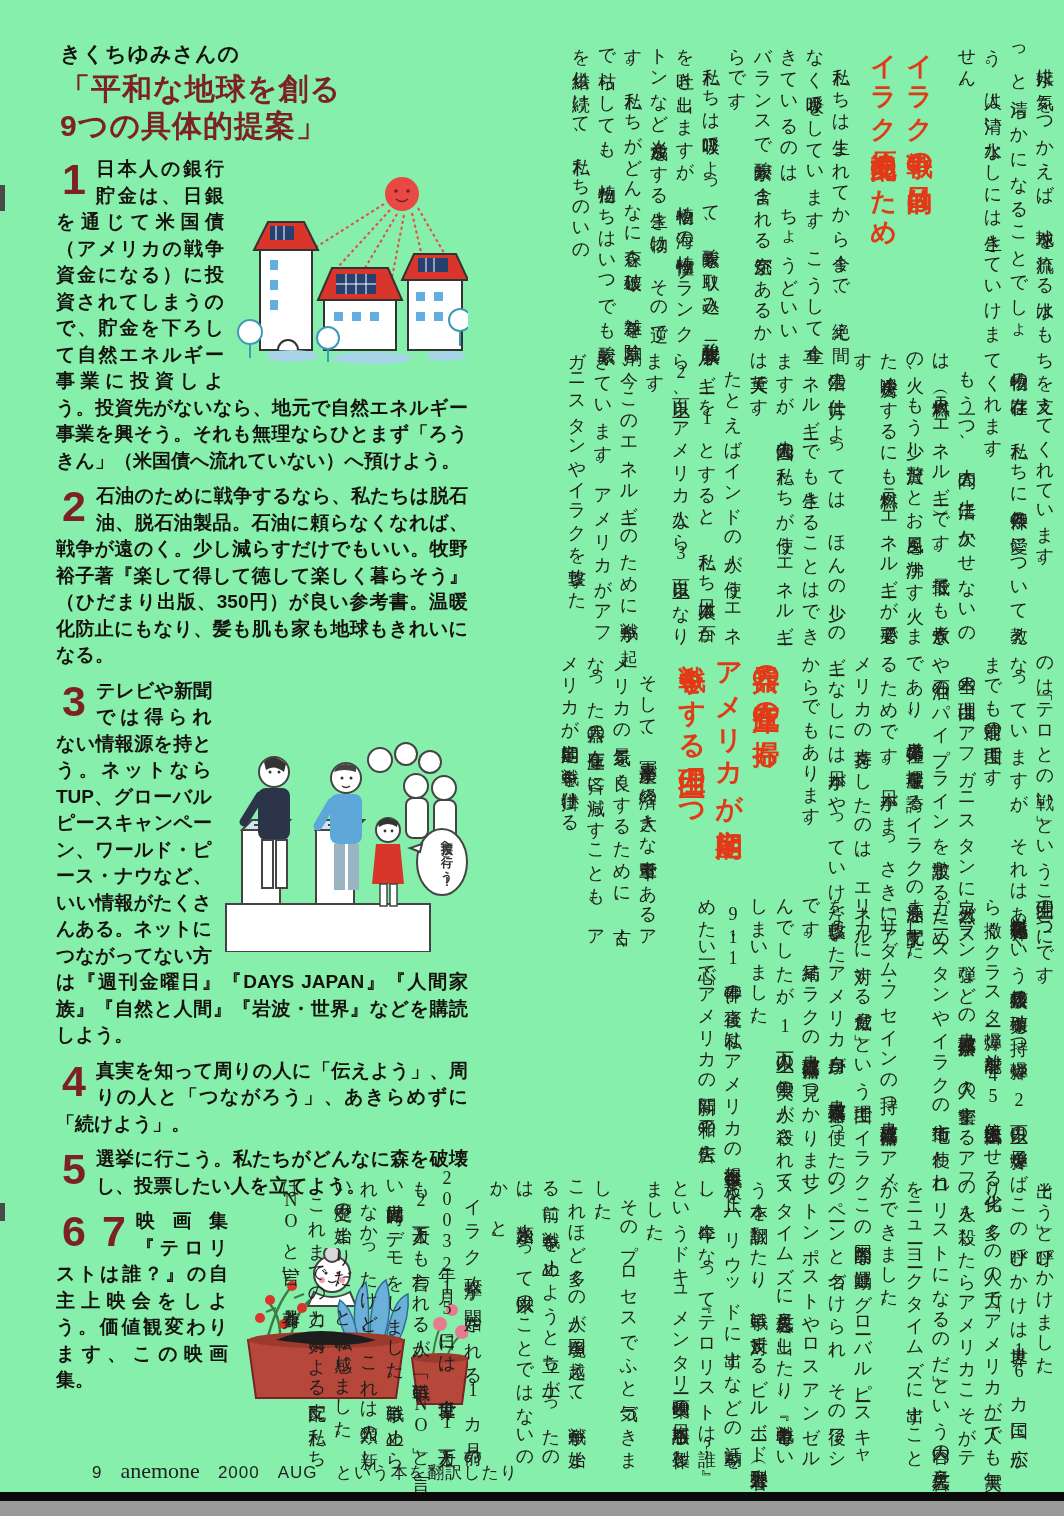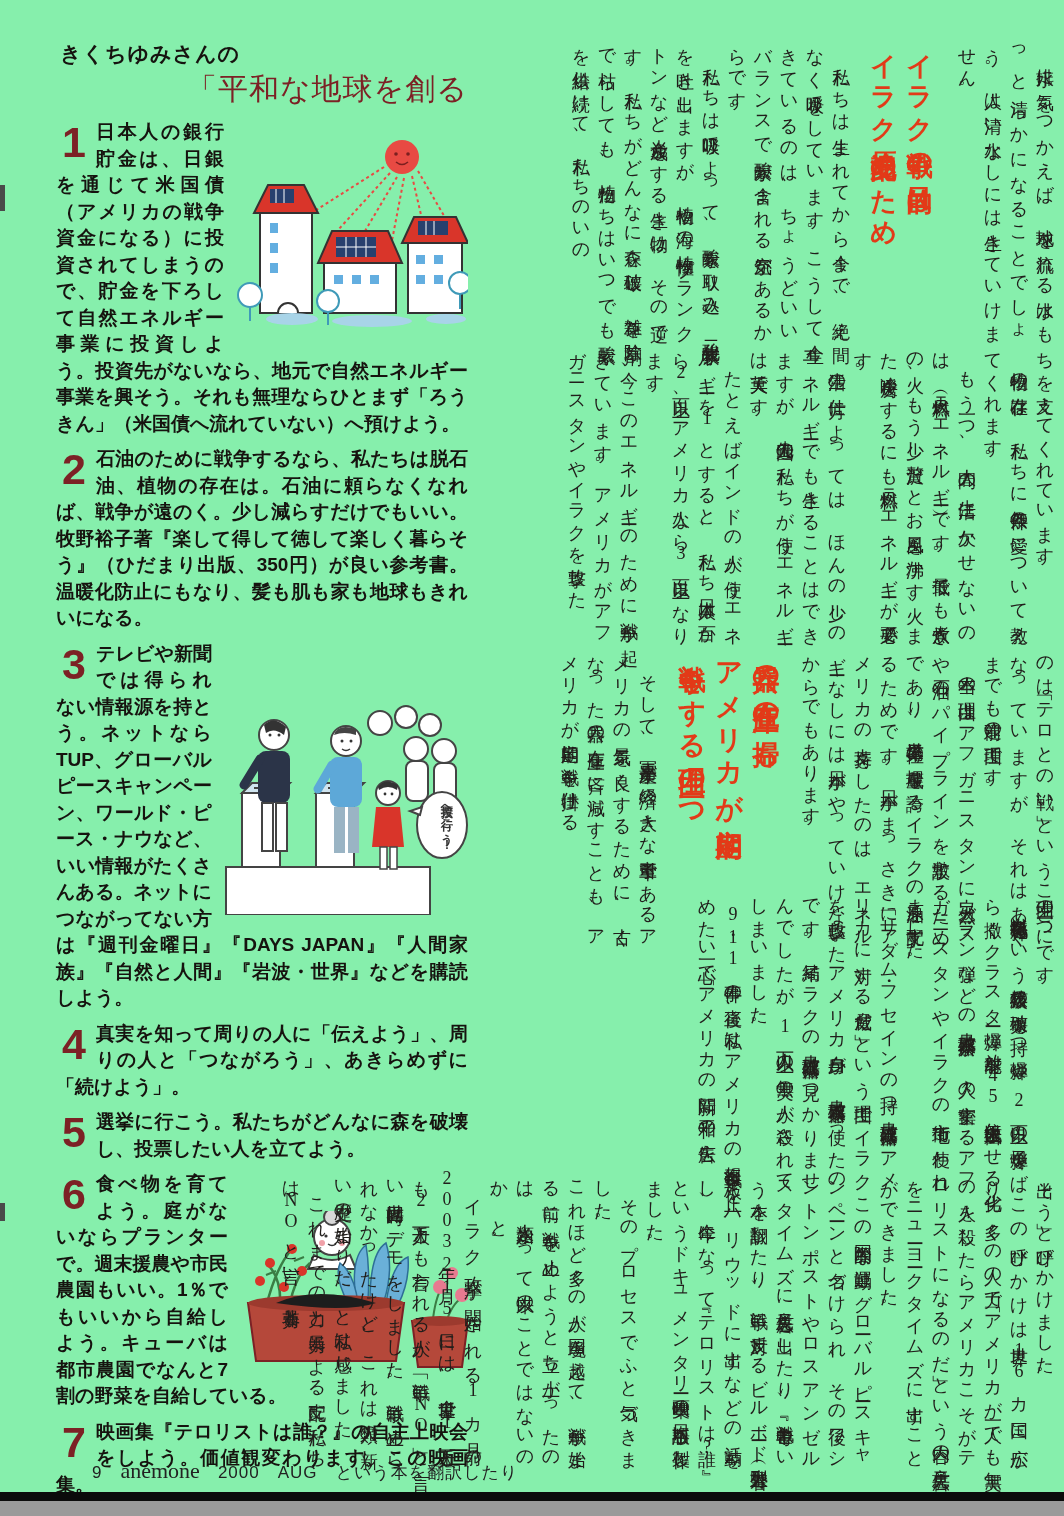--- a/index.html
+++ b/index.html
@@ -1,21 +1,21 @@
 <!DOCTYPE html>
 <html lang="ja"><head>
 <meta charset="utf-8">
 <style>
   html,body{margin:0;padding:0;background:#9a9a9a;}
   .page{position:relative;width:1064px;height:1501px;background:#86efac;overflow:hidden;
         font-family:"Liberation Sans",sans-serif;}
   
   .list-section{position:absolute;left:56px;top:40px;width:412px;color:#16130f;}
   .kicker{font-size:21px;font-weight:bold;letter-spacing:1px;margin:0 0 2px 4px;}
-  .main-title{font-size:30px;font-weight:normal;color:#7c2125;line-height:37px;margin:0 0 12px 4px;letter-spacing:1px;text-align:right;}
+  .main-title{font-size:30px;font-weight:bold;color:#7c2125;line-height:37px;margin:0 0 12px 4px;letter-spacing:1px;}
   .item{font-size:19px;line-height:26.5px;font-weight:bold;margin:0 0 9px 0;text-align:justify;}
   .item .num{float:left;font-size:43px;line-height:40px;font-weight:bold;color:#7c2125;
              margin:3px 10px 2px 6px;font-family:"Liberation Sans",sans-serif;}
   .group{overflow:visible;}
   .illus{float:right;margin:4px 0 4px 8px;position:relative;}
   .bubble-label{position:absolute;writing-mode:vertical-rl;text-orientation:upright;
                 font-size:12px;font-weight:bold;color:#333;line-height:15px;}
   
   .vband{position:absolute;right:6px;writing-mode:vertical-rl;text-orientation:upright;
          font-family:"Liberation Serif",serif;font-size:18px;line-height:26px;
@@ -40,20 +40,21 @@
 </style>
 </head>
 <body>
 
 <div class="page">
 
   <div class="list-section">
     <p class="kicker">きくちゆみさんの</p>
     <p class="main-title">
       <span>「平和な地球を創る</span><br>
+      <span>9つの具体的提案」</span>
     </p>
 
     <div class="group">
       <div class="illus" style="width:236px;height:208px;">
         <svg width="236" height="208" viewBox="0 0 236 208">
 
           <g>
             <circle cx="170" cy="34" r="17" fill="#e84a43"></circle>
             <g stroke="#e84a43" stroke-width="2" stroke-dasharray="3,3">
               <line x1="158" y1="50" x2="96" y2="118"></line>
@@ -119,21 +120,21 @@
         </svg>
       </div>
       <div class="item">
         <span class="num">1</span>
         <span>日本人の銀行貯金は、日銀を通じて米国債（アメリカの戦争資金になる）に投資されてしまうので、貯金を下ろして自然エネルギー事業に投資しよう。投資先がないなら、地元で自然エネルギー事業を興そう。それも無理ならひとまず「ろうきん」（米国債へ流れていない）へ預けよう。</span>
       </div>
     </div>
 
     <div class="item">
       <span class="num">2</span>
-      <span>石油のために戦争するなら、私たちは脱石油、植物の存在は。石油に頼らなくなれば、戦争が遠のく。少し減らすだけでもいい。牧野裕子著『楽して得して徳して楽しく暮らそう』（ひだまり出版、350円）が良い参考書。温暖化防止にもなり、髪も肌も家も地球もきれいになる。</span>
+      <span>石油のために戦争するなら、私たちは脱石油、脱石油製品。石油に頼らなくなれば、戦争が遠のく。少し減らすだけでもいい。牧野裕子著『楽して得して徳して楽しく暮らそう』（ひだまり出版、350円）が良い参考書。温暖化防止にもなり、髪も肌も家も地球もきれいになる。</span>
     </div>
 
     <div class="group">
       <div class="illus" style="width:248px;height:218px;margin-top:56px;">
         <svg width="248" height="218" viewBox="0 0 248 218">
 
           <polygon points="6,170 210,170 210,218 6,218" fill="#fff" stroke="#444" stroke-width="2"></polygon>
 
           <g>
             <rect x="22" y="96" width="38" height="74" fill="#fff" stroke="#444" stroke-width="2"></rect>
@@ -255,21 +256,20 @@
             <path d="M12 92 L168 92 L160 150 L20 150 Z" fill="#b5483a" stroke="#7c2125" stroke-width="2"></path>
             <ellipse cx="90" cy="92" rx="78" ry="8" fill="#9c3a2e"></ellipse>
             <path d="M40 92 q40 -18 100 0 q-30 10 -100 0" fill="#1d1d1d"></path>
             <path d="M176 110 L232 110 L226 156 L182 156 Z" fill="#b5483a" stroke="#7c2125" stroke-width="2"></path>
             <ellipse cx="204" cy="110" rx="28" ry="5" fill="#9c3a2e"></ellipse>
           </g>
         </svg>
       </div>
       <div class="item">
         <span class="num">6</span>
-        <span>食べ物を育てよう。庭がないならプランターで。週末援農や市民農園もいい。1％でもいいから自給しよう。キューバは都市農園でなんと7割の野菜を自給している。</span>
       </div>
       <div class="item">
         <span class="num">7</span>
         <span>映画集『テロリストは誰？』の自主上映会をしよう。価値観変わります、この映画集。</span>
       </div>
     </div>
 
   </div>
 
   <div class="vband" id="band1">

